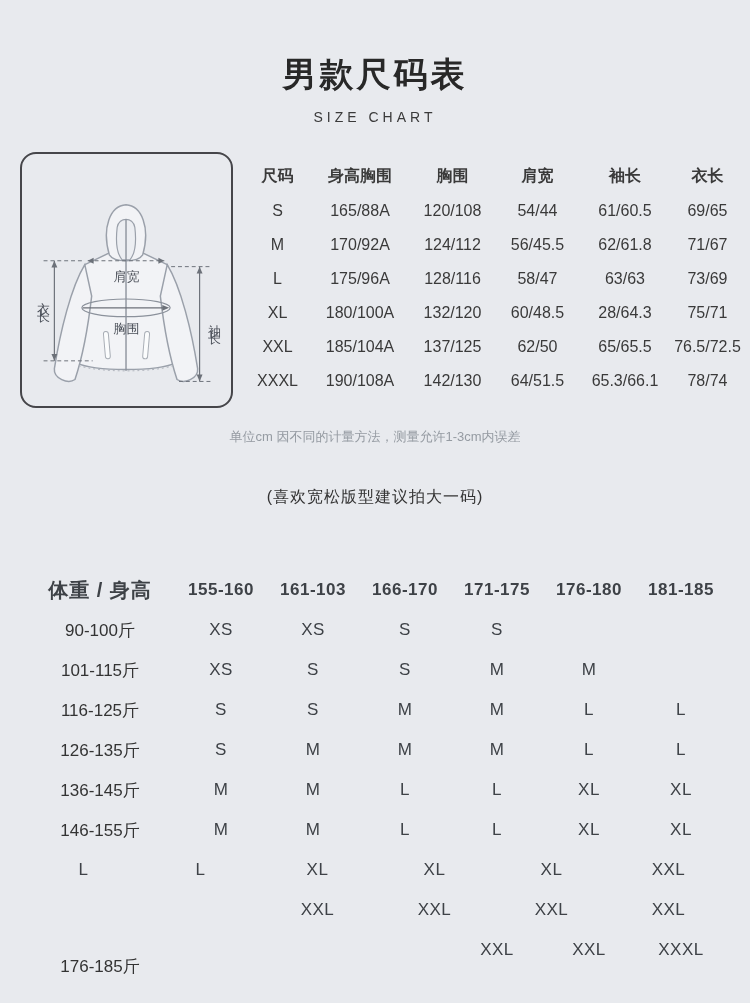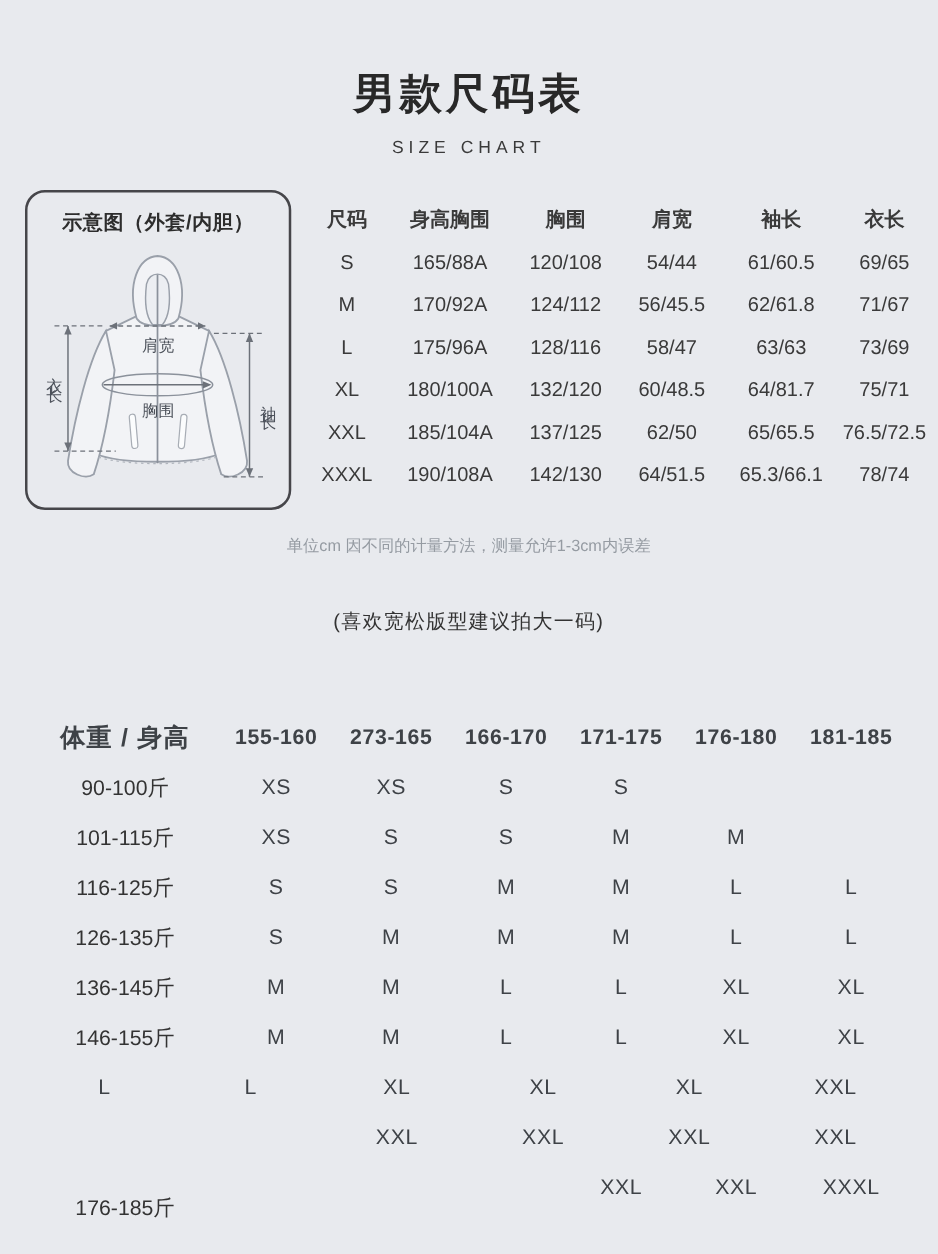--- a/index.html
+++ b/index.html
@@ -60,21 +60,20 @@
 </style>
 </head>
 <body>
 
 <div class="hd">
   <h1>男款尺码表</h1>
   <div class="en">SIZE CHART</div>
 </div>
 
 <div class="diagram-box">
-  <div class="diagram-title">示意图（外套/内胆）</div>
 
   <svg width="209" height="212" viewBox="0 0 213 212">
 
     <path d="M89,58 L64,70 C57,98 53,138 55,170 C75,179 137,179 157,170 C159,138 155,98 148,70 L123,58 C115,54 97,54 89,58 Z" fill="#f2f3f6" stroke="#9aa0aa" stroke-width="1.5"></path>
 
     <path d="M64,70 C50,93 39,138 33,176 C32,186 47,192 54,187 C62,163 68,128 71,102 L64,70 Z" fill="#f2f3f6" stroke="#9aa0aa" stroke-width="1.5"></path>
 
     <path d="M148,70 C162,93 173,138 179,176 C180,186 165,192 158,187 C150,163 144,128 141,102 L148,70 Z" fill="#f2f3f6" stroke="#9aa0aa" stroke-width="1.5"></path>
 
     <path d="M58,173 C80,180 132,180 154,173" fill="none" stroke="#b0b5bd" stroke-width="1" stroke-dasharray="2,3"></path>
@@ -145,21 +144,21 @@
       <div class="t1-cell" style="width: 85px;">128/116</div>
       <div class="t1-cell" style="width: 85px;">58/47</div>
       <div class="t1-cell" style="width: 90px;">63/63</div>
       <div class="t1-cell" style="width: 75px;">73/69</div>
     </div>
     <div class="t1-row">
       <div class="t1-cell" style="width: 65px;">XL</div>
       <div class="t1-cell" style="width: 100px;">180/100A</div>
       <div class="t1-cell" style="width: 85px;">132/120</div>
       <div class="t1-cell" style="width: 85px;">60/48.5</div>
-      <div class="t1-cell" style="width: 90px;">64/81.7</div>
+      <div class="t1-cell" style="width: 90px;">28/64.3</div>
       <div class="t1-cell" style="width: 75px;">75/71</div>
     </div>
     <div class="t1-row">
       <div class="t1-cell" style="width: 65px;">XXL</div>
       <div class="t1-cell" style="width: 100px;">185/104A</div>
       <div class="t1-cell" style="width: 85px;">137/125</div>
       <div class="t1-cell" style="width: 85px;">62/50</div>
       <div class="t1-cell" style="width: 90px;">65/65.5</div>
       <div class="t1-cell" style="width: 75px;">76.5/72.5</div>
     </div>
@@ -176,21 +175,21 @@
 <div class="note">单位cm 因不同的计量方法，测量允许1-3cm内误差</div>
 
 <div class="rec-hd">
   <div class="sub">(喜欢宽松版型建议拍大一码)</div>
 </div>
 
 <div class="rec-table" id="rec-table">
     <div class="t2-row t2-head">
       <div class="t2-cell t2-corner" style="width: 150px;">体重 / 身高</div>
       <div class="t2-cell" style="flex: 1 1 0%;">155-160</div>
-      <div class="t2-cell" style="flex: 1 1 0%;">273-165</div>
+      <div class="t2-cell" style="flex: 1 1 0%;">161-103</div>
       <div class="t2-cell" style="flex: 1 1 0%;">166-170</div>
       <div class="t2-cell" style="flex: 1 1 0%;">171-175</div>
       <div class="t2-cell" style="flex: 1 1 0%;">176-180</div>
       <div class="t2-cell" style="flex: 1 1 0%;">181-185</div>
     </div>
     <div class="t2-row">
       <div class="t2-cell t2-weight" style="width: 150px;">90-100斤</div>
       <div class="t2-cell" style="flex: 1 1 0%;">XS</div>
       <div class="t2-cell" style="flex: 1 1 0%;">XS</div>
       <div class="t2-cell" style="flex: 1 1 0%;">S</div>

